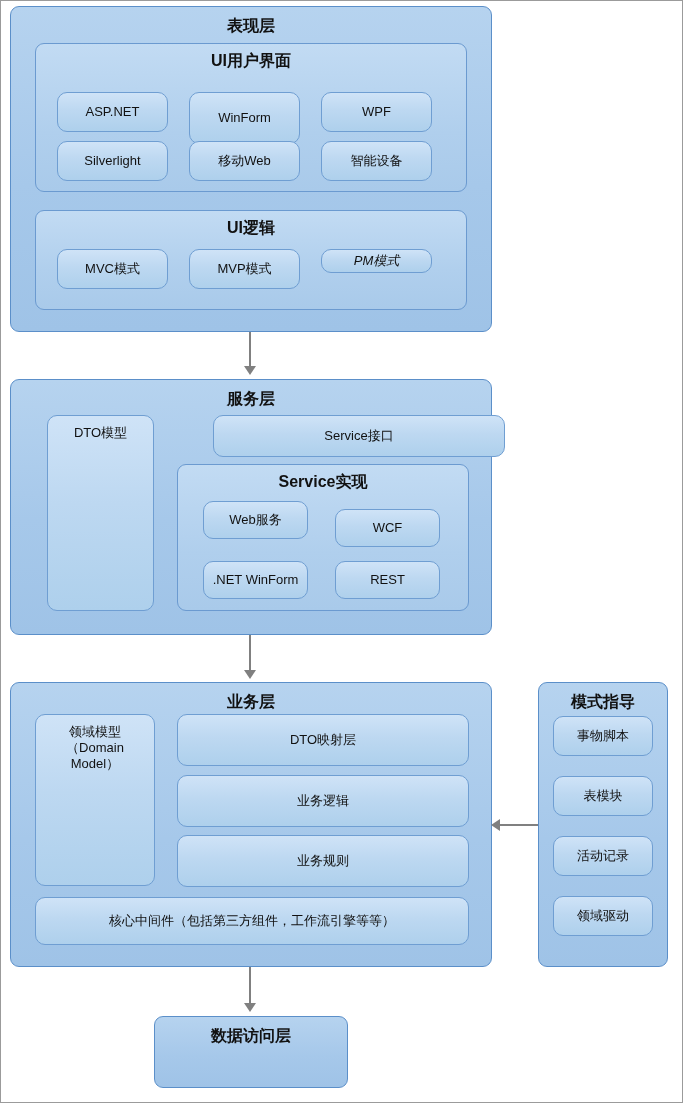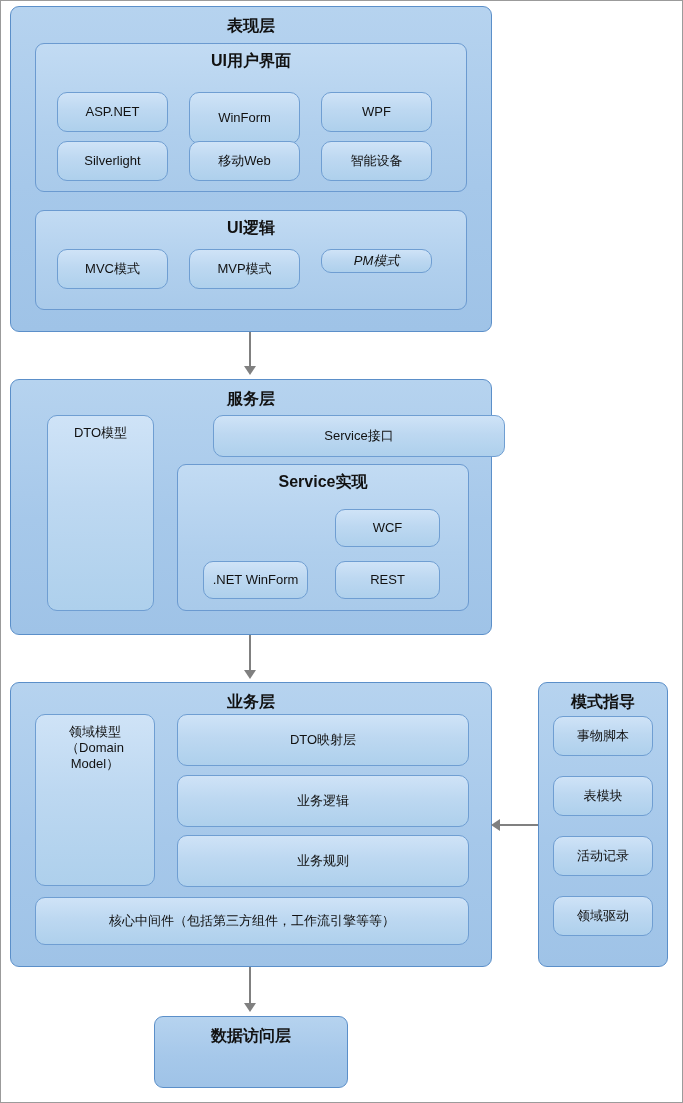--- a/index.html
+++ b/index.html
@@ -167,20 +167,23 @@
     <div class="leaf-label">DTO模型</div>
   </div>
 
   <div class="box leaf center" style="left:177px; top:415px; width:292px; height:42px;margin-left:36px;">
     <div class="leaf-label">Service接口</div>
   </div>
 
   <div class="box group" style="left:177px; top:464px; width:292px; height:147px;">
     <div class="title">Service实现</div>
   </div>
+  <div class="box leaf center" style="left:203px; top:501px; width:105px; height:38px;">
+    <div class="leaf-label">Web服务</div>
+  </div>
   <div class="box leaf center" style="left:335px; top:501px; width:105px; height:38px;margin-top:8px;">
     <div class="leaf-label">WCF</div>
   </div>
   <div class="box leaf center" style="left:203px; top:561px; width:105px; height:38px;">
     <div class="leaf-label">.NET WinForm</div>
   </div>
   <div class="box leaf center" style="left:335px; top:561px; width:105px; height:38px;">
     <div class="leaf-label">REST</div>
   </div>
 

